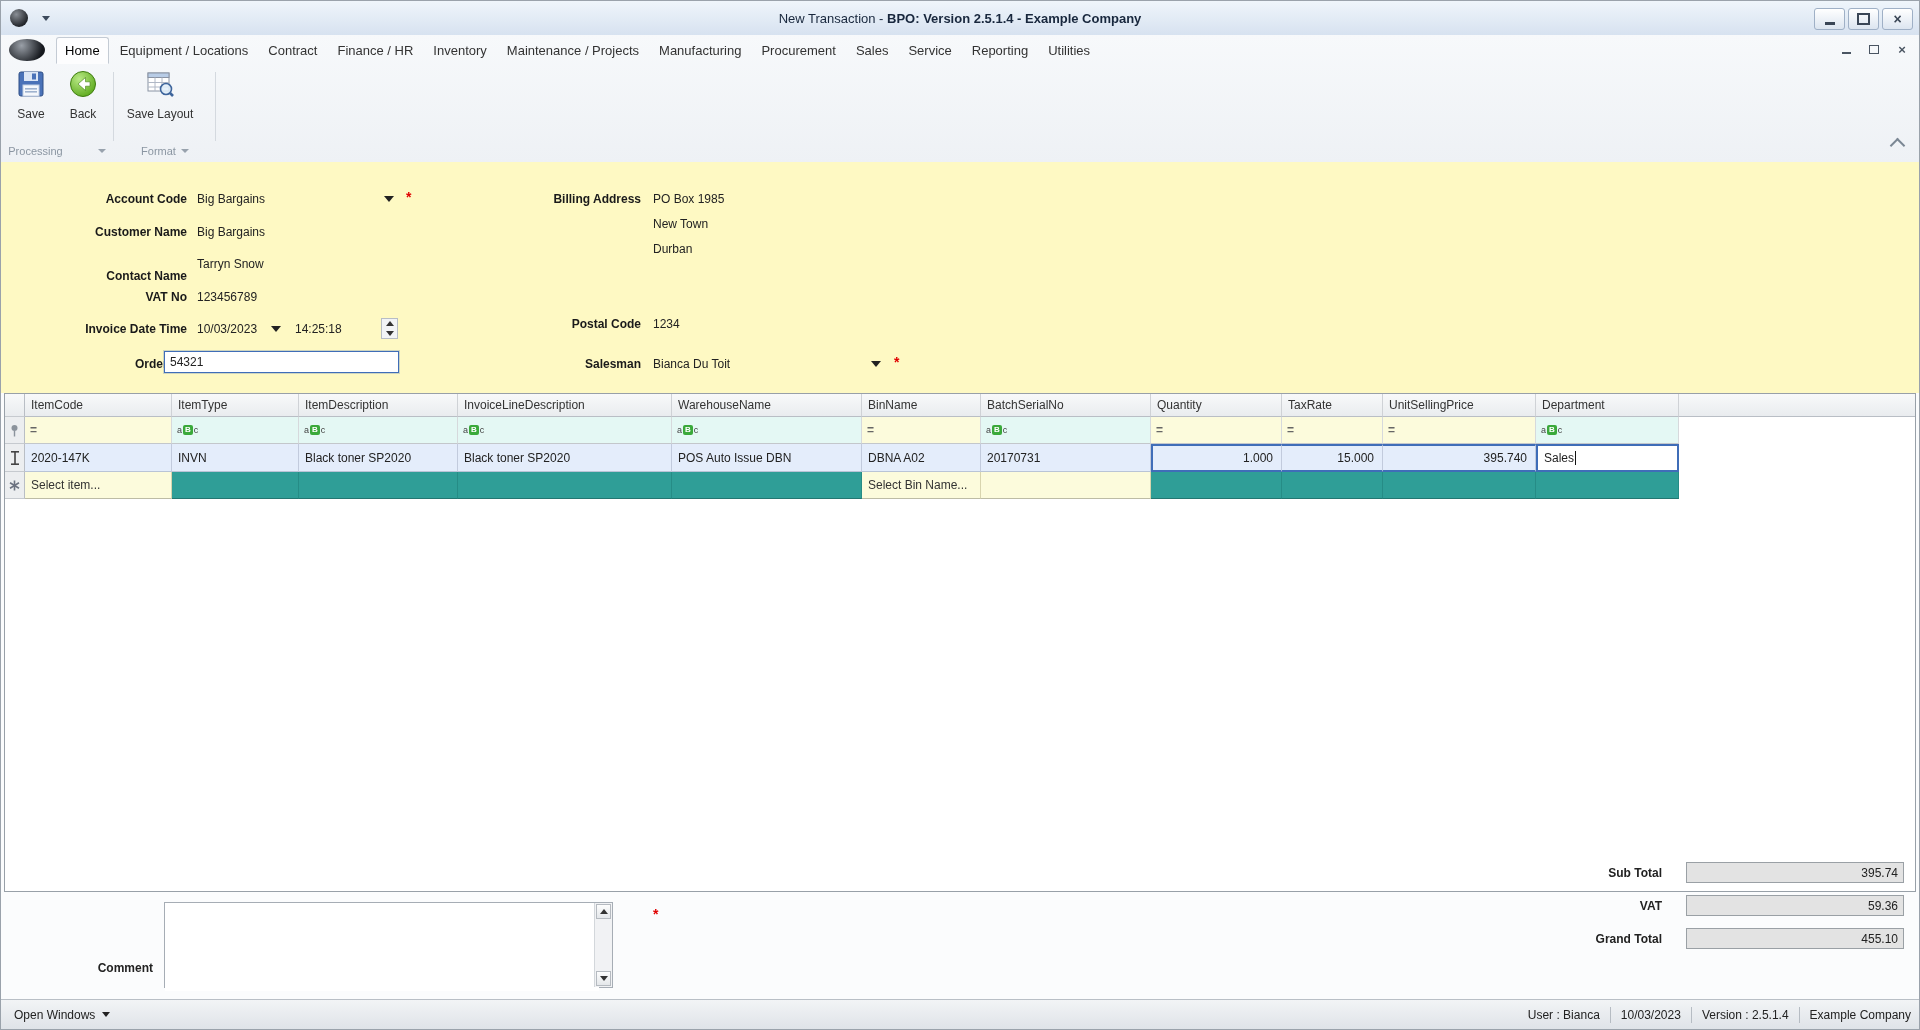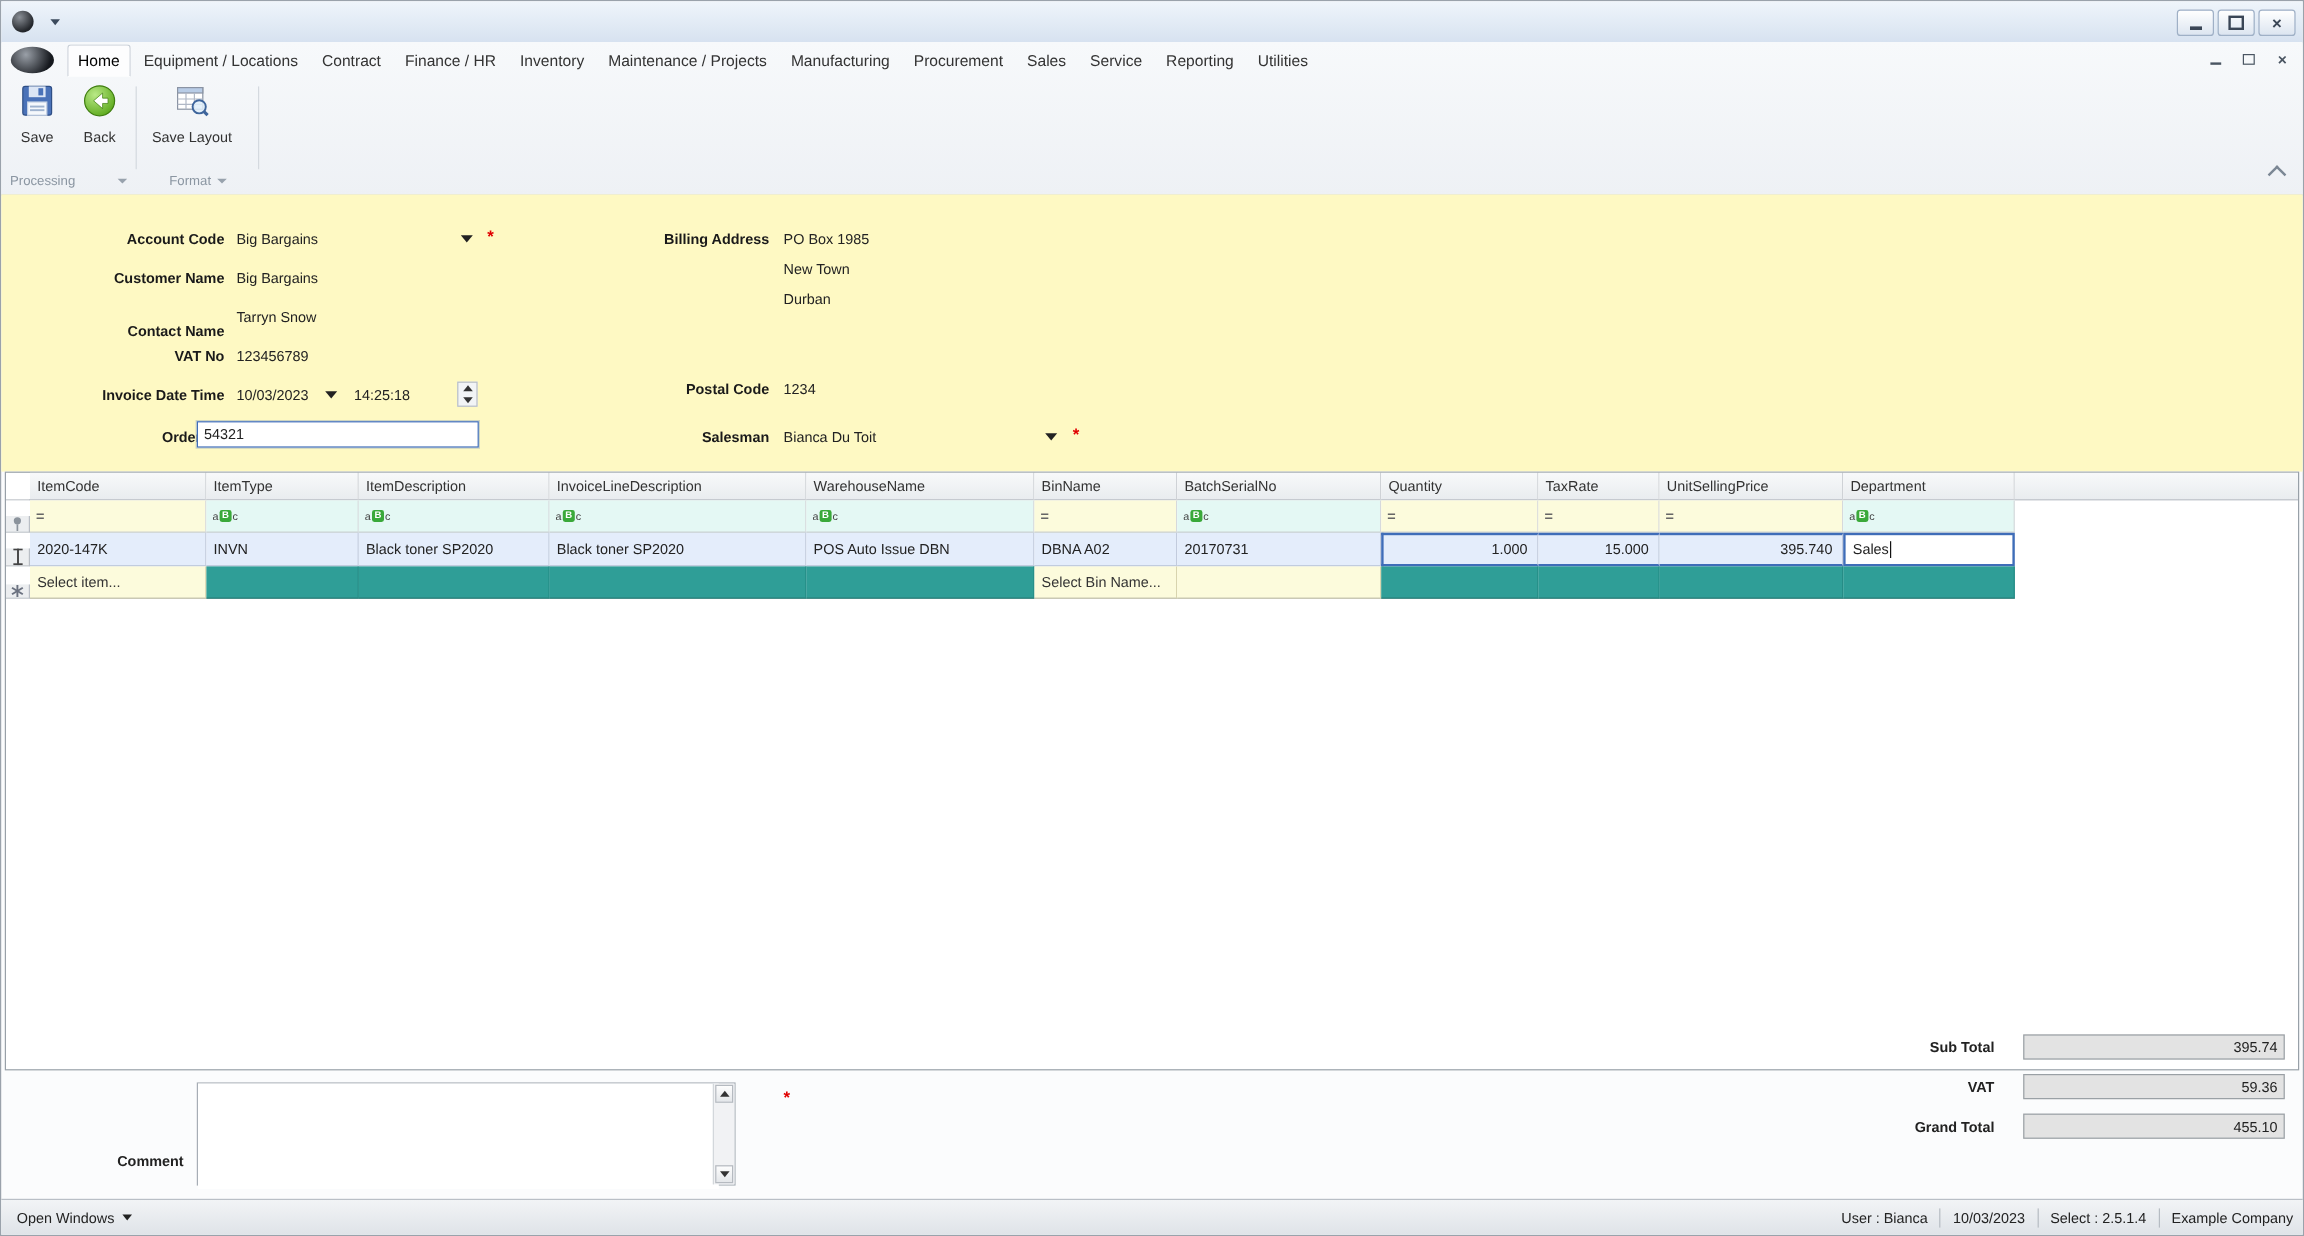--- a/index.html
+++ b/index.html
@@ -65,21 +65,21 @@
     display:flex;flex-direction:column;align-items:center;justify-content:space-around;}
   .sp-up{width:0;height:0;border-left:4px solid transparent;border-right:4px solid transparent;border-bottom:5px solid #333;}
   .sp-dn{width:0;height:0;border-left:4px solid transparent;border-right:4px solid transparent;border-top:5px solid #333;}
   .textbox{position:absolute;left:163px;width:235px;height:22px;background:#fff;
     border:1px solid var(--selection,#3f6db8);box-shadow:0 0 0 1px rgba(63,109,184,.25);
     display:flex;align-items:center;padding-left:5px;box-sizing:border-box;}
 
   
   .grid{position:absolute;top:392px;left:3px;right:3px;height:499px;background:#fff;
     border:1px solid #98a0a8;box-sizing:border-box;}
-  .gridrow{display:flex;width:100%;align-items:flex-end;}
+  .gridrow{display:flex;width:100%;}
   .ind{width:20px;flex:0 0 20px;background:#eceef0;border-right:1px solid #b9bec5;
     border-bottom:1px solid #c6cacf;display:flex;align-items:center;justify-content:center;box-sizing:border-box;}
   .hcell{height:23px;box-sizing:border-box;padding:4px 0 0 6px;color:#333;overflow:hidden;white-space:nowrap;
     background:linear-gradient(#f8f9fa,#e9ecef);border-right:1px solid #cfd2d6;border-bottom:1px solid #b9bec5;}
   .hfill{flex:1;border-right:none;}
   .row-h{height:23px;} .row-f{height:27px;} .row-d{height:28px;} .row-n{height:27px;}
   .fcell{height:27px;box-sizing:border-box;display:flex;align-items:center;padding-left:5px;
     border-right:1px solid #d6d9dc;border-bottom:1px solid #c3c7cb;}
   .f-yellow{background:var(--filter_yellow,#fcfbdc);}
   .f-cyan{background:var(--filter_cyan,#e4f8f4);}
@@ -130,20 +130,21 @@
   .sep{width:1px;height:16px;background:#b6bcc3;margin:0 10px;}
 </style>
 </head>
 <body>
 
 <div class="app">
 
   <div class="titlebar">
     <div class="appicon"></div>
     <div class="qa-caret"></div>
+    <div class="title"><span>New Transaction - </span><b>BPO: Version 2.5.1.4 - Example Company</b></div>
     <div class="winbtns">
       <div class="wbtn">
           <span class="min-glyph"></span>
         </div>
       <div class="wbtn">
           <span class="max-glyph"></span>
         </div>
       <div class="wbtn">
           <span class="close-glyph">×</span>
         </div>
@@ -439,19 +440,19 @@
   <div class="statusbar">
     <div class="openwin">
       <span>Open Windows</span>
       <span class="ow-caret"></span>
     </div>
     <div class="statusright">
       <span>User : Bianca</span>
       <span class="sep"></span>
       <span>10/03/2023</span>
       <span class="sep"></span>
-      <span>Select : 2.5.1.4</span>
+      <span>Version : 2.5.1.4</span>
       <span class="sep"></span>
       <span>Example Company</span>
     </div>
   </div>
 
 </div>
 
 </body></html>

